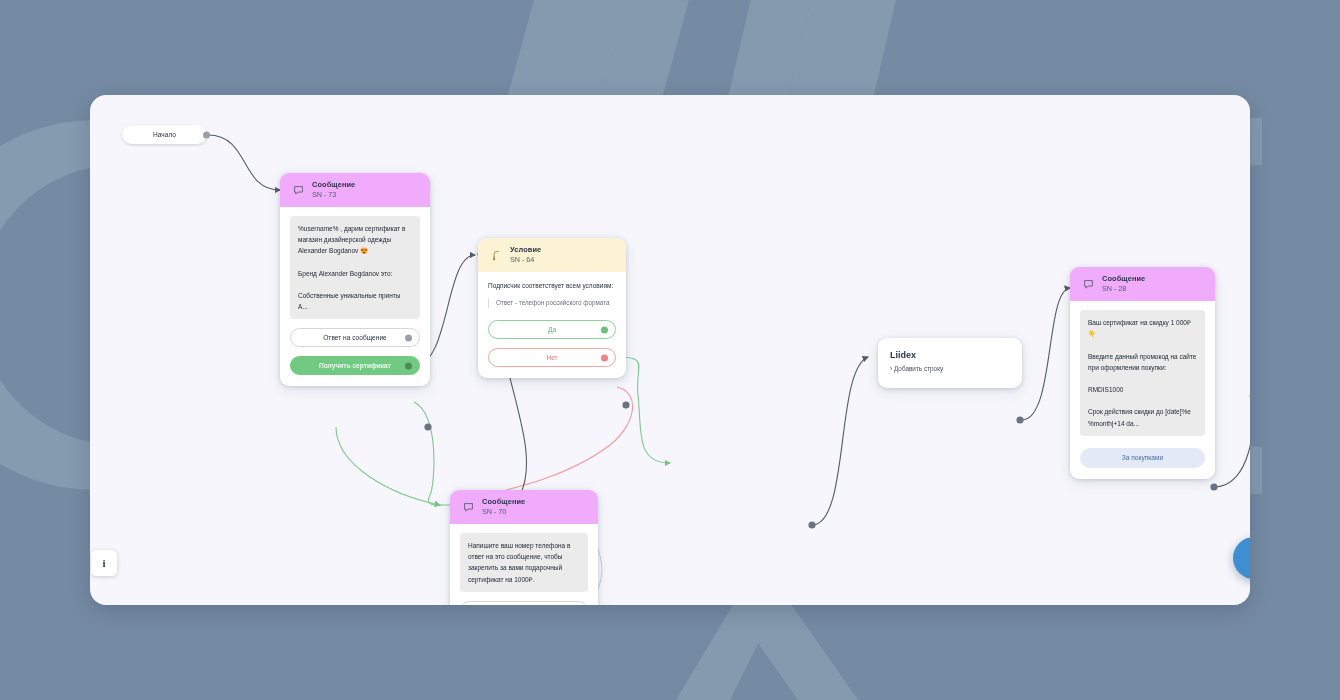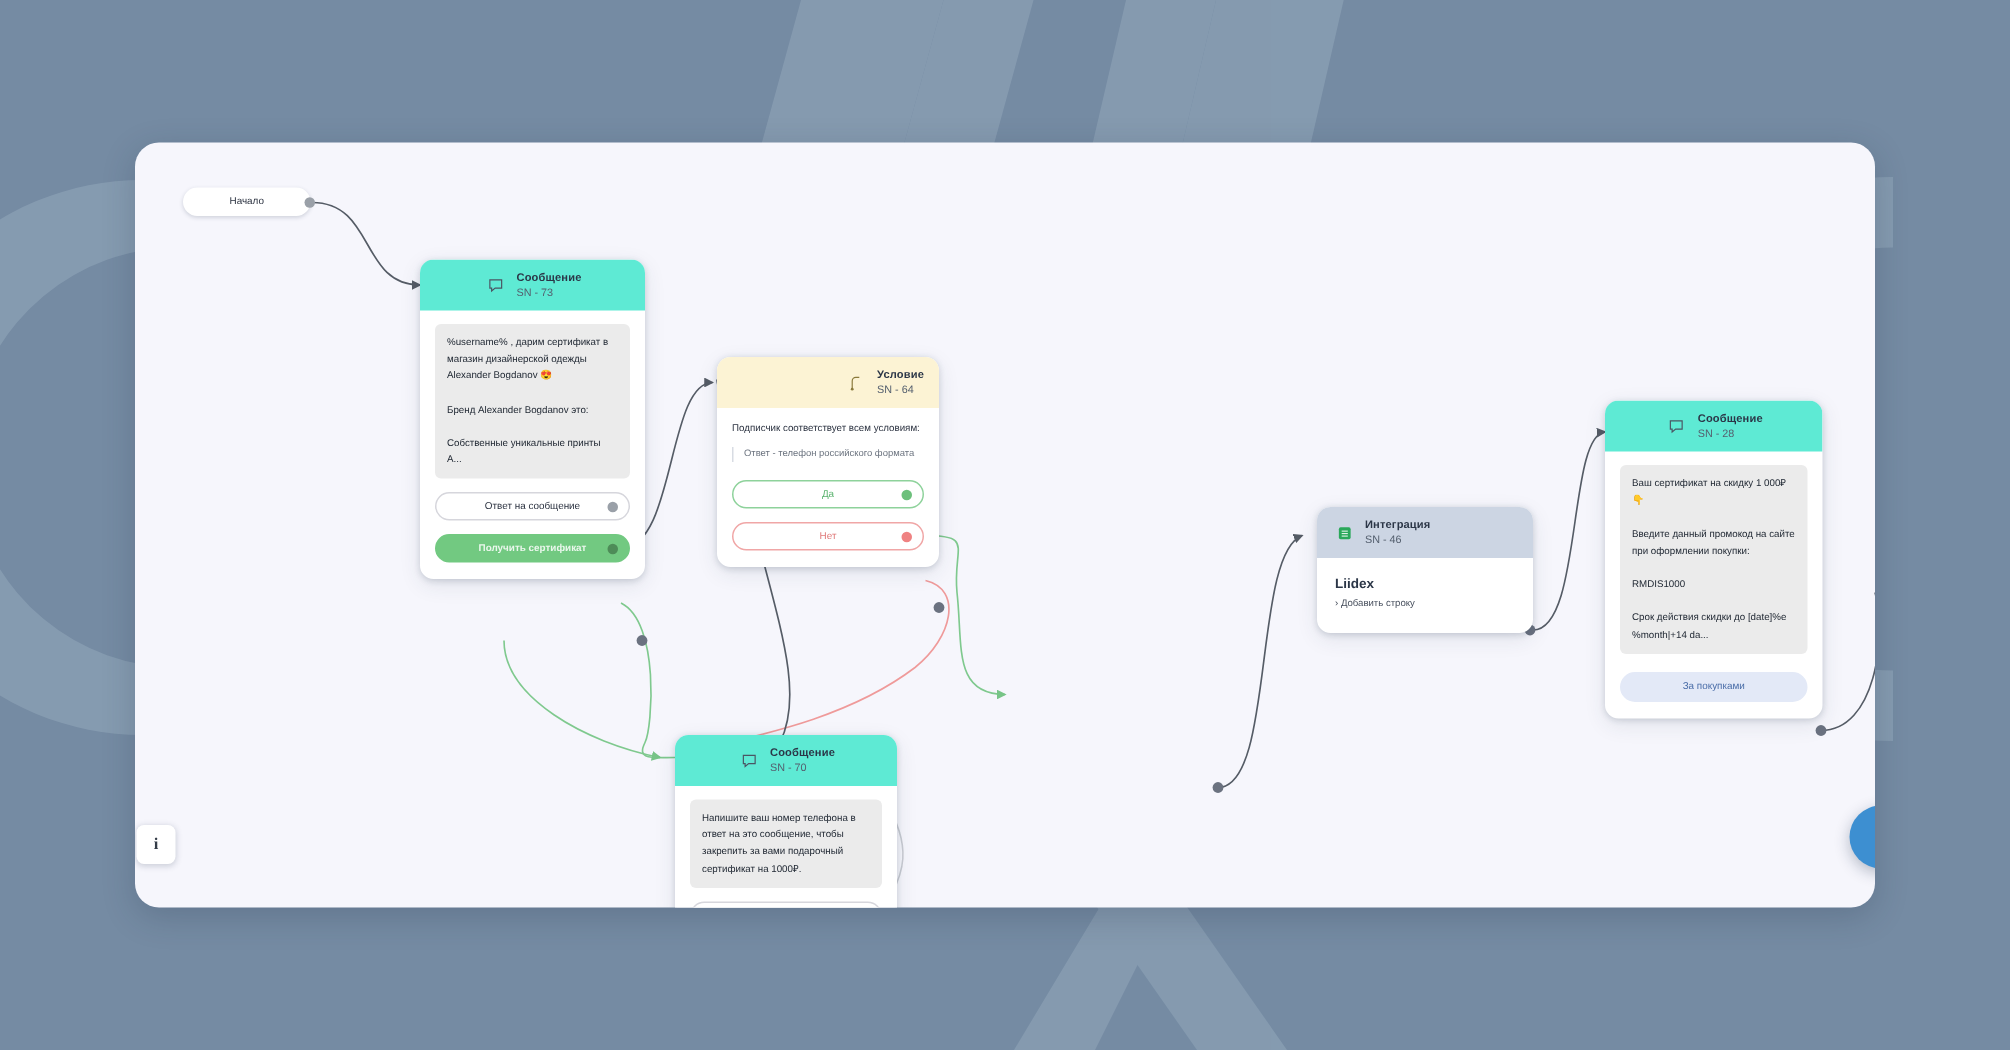--- a/index.html
+++ b/index.html
@@ -35,22 +35,22 @@
     border-radius: 9px;
     box-shadow: 0 1px 4px rgba(40,55,80,.18), 0 4px 14px rgba(40,55,80,.10);
     overflow: hidden;
     z-index: 5;
   }
   .node-head {
     display: flex; align-items: center; gap: 7px;
     padding: 8px 10px 8px 11px;
     height: 34px;
   }
-  .node-head.msg   { background: #5eead4; justify-content: center; }
-  .node-head.cond  { background: #fcf3d4; justify-content: flex-end; }
+  .node-head.msg   { background: #f0abfc; }
+  .node-head.cond  { background: #fcf3d4; }
   .node-head.act   { background: #d2edda; }
   .node-head.integ { background: #ccd5e3; }
 
   .head-icon { flex: 0 0 auto; width: 14px; height: 14px; display:flex; align-items:center; justify-content:center; }
   .head-text { line-height: 1.18; }
   .head-title { font-size: 7.4px; font-weight: 700; color: #2b3647; letter-spacing: .1px; }
   .head-sub   { font-size: 7.2px; color: #55606f; margin-top: 1.5px; }
 
   .node-body { padding: 9px 10px 11px 10px; }
 
@@ -280,32 +280,20 @@
     <div class="node-body">
       <div class="bubble">Напишите ваш номер телефона в ответ на это сообщение, чтобы закрепить за вами подарочный сертификат на 1000₽.</div>
       <div class="pill">
         
       </div>
     </div>
   </div>
 
 
   <div class="node" style="left:788px; top:243px; width:144px;">
-    <div class="node-head integ">
-      <span class="head-icon">
-        <svg viewBox="0 0 14 14" width="11" height="11">
-            <rect x="2" y="2" width="10" height="10" rx="1.5" fill="#2aa85a"></rect>
-            <path d="M4.4 5.2h5.2M4.4 7.3h5.2M4.4 9.4h5.2" stroke="#fff" stroke-width="0.8"></path>
-          </svg>
-      </span>
-      <span class="head-text">
-        <div class="head-title">Интеграция</div>
-        <div class="head-sub">SN - 46</div>
-      </span>
-    </div>
     <div class="node-body" style="padding:12px 12px 16px 12px;">
       <div class="integ-title">Liidex</div>
       <div class="integ-link">
         <span>›</span>
         <span>Добавить строку</span>
       </div>
     </div>
   </div>
 
   <div class="node" style="left:980px; top:172px; width:145px;">

